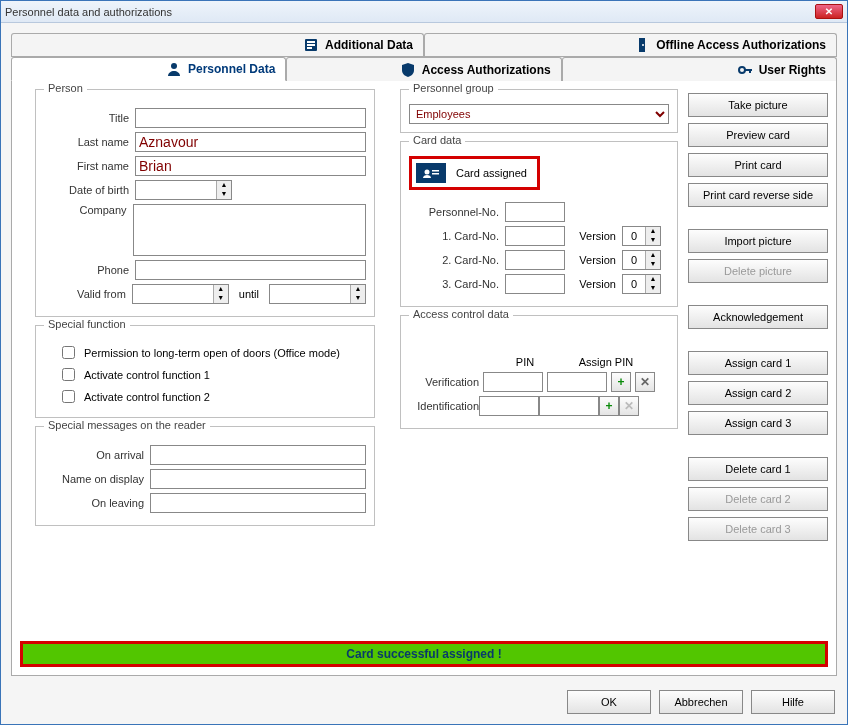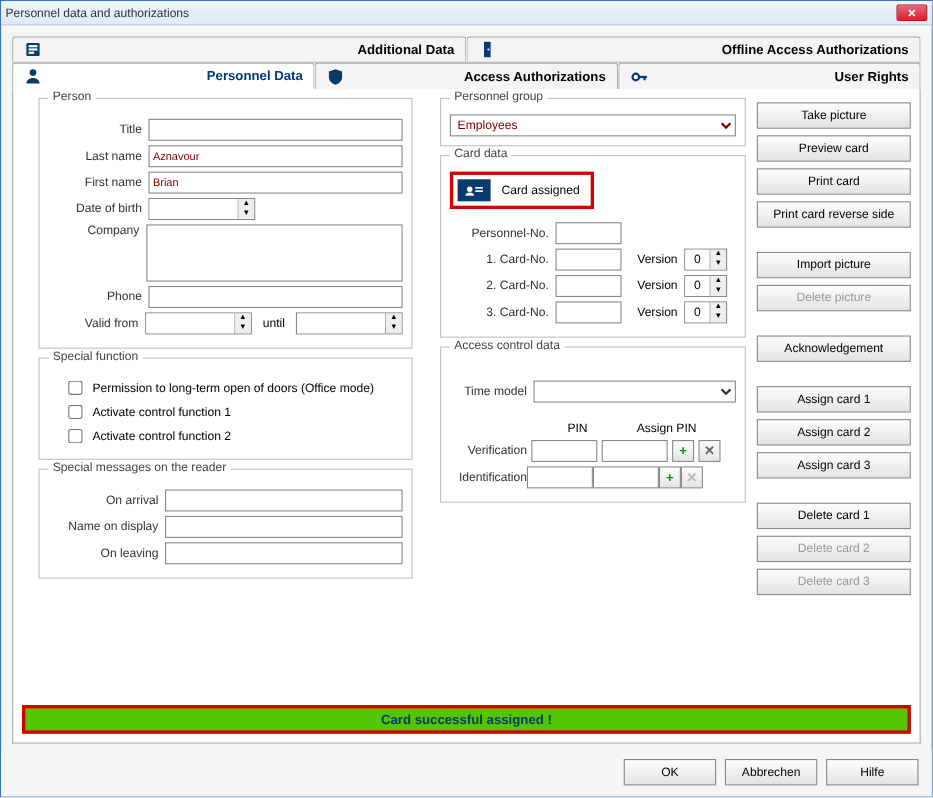--- a/index.html
+++ b/index.html
@@ -52,21 +52,21 @@
     height: 24px;
     font-size: 12px;
     font-weight: bold;
   }
   .tabrow .tab {
     border: 1px solid #aaa;
     border-bottom: none;
     background: #f4f4f4;
     display: flex;
     align-items: center;
-    justify-content: space-between;
+    justify-content: flex-end;
     gap: 6px;
     padding: 0 10px;
     cursor: pointer;
   }
   .tabrow.upper .tab { flex: 1; border-radius: 3px 3px 0 0; }
   .tabrow.lower .tab { flex: 1; border-radius: 3px 3px 0 0; }
   .tabrow .tab.active {
     background: #fff;
     color: #003a7a;
     border-bottom: 1px solid #fff;
@@ -113,21 +113,21 @@
     margin: 4px 0;
     gap: 6px;
   }
   .frow label.l { width: 85px; text-align: right; color:#333;}
   .frow label.r { width: 70px; text-align: right; color:#333;}
   .txt {
     height: 20px;
     border: 1px solid #888;
     background: #fff;
     padding: 1px 3px;
-    font-size: 10px;
+    font-size: 14px;
     font-family: inherit;
     color: #800000;
   }
   .txt.small { width: 60px; color:#333; }
   .txt.full { flex:1; }
   .txtarea {
     width: 240px; height: 52px;
     border: 1px solid #888;
     resize: none;
     font-size: 11px;
@@ -418,26 +418,20 @@
                     <div>▲</div>
                     <div>▼</div>
                   </div>
               </div>
             </div>
           </div>
 
           <div class="gbox">
             <span class="legend">Access control data</span>
             <div style="height:12px"></div>
-            <div class="frow">
-              <label class="r">Time model</label>
-              <select class="sel" style="flex:1;color:#333">
-                <option></option>
-              </select>
-            </div>
             <div style="height:10px"></div>
             <div class="frow" style="gap:16px">
               <label class="r"></label>
               <span style="width:60px;text-align:center">PIN</span>
               <span style="width:70px;text-align:center">Assign PIN</span>
             </div>
             <div class="frow" style="gap:4px">
               <label class="r">Verification</label>
               <input class="txt" style="width: 60px; color: rgb(51, 51, 51);" value="">
               <input class="txt" style="width: 60px; color: rgb(51, 51, 51);" value="">

